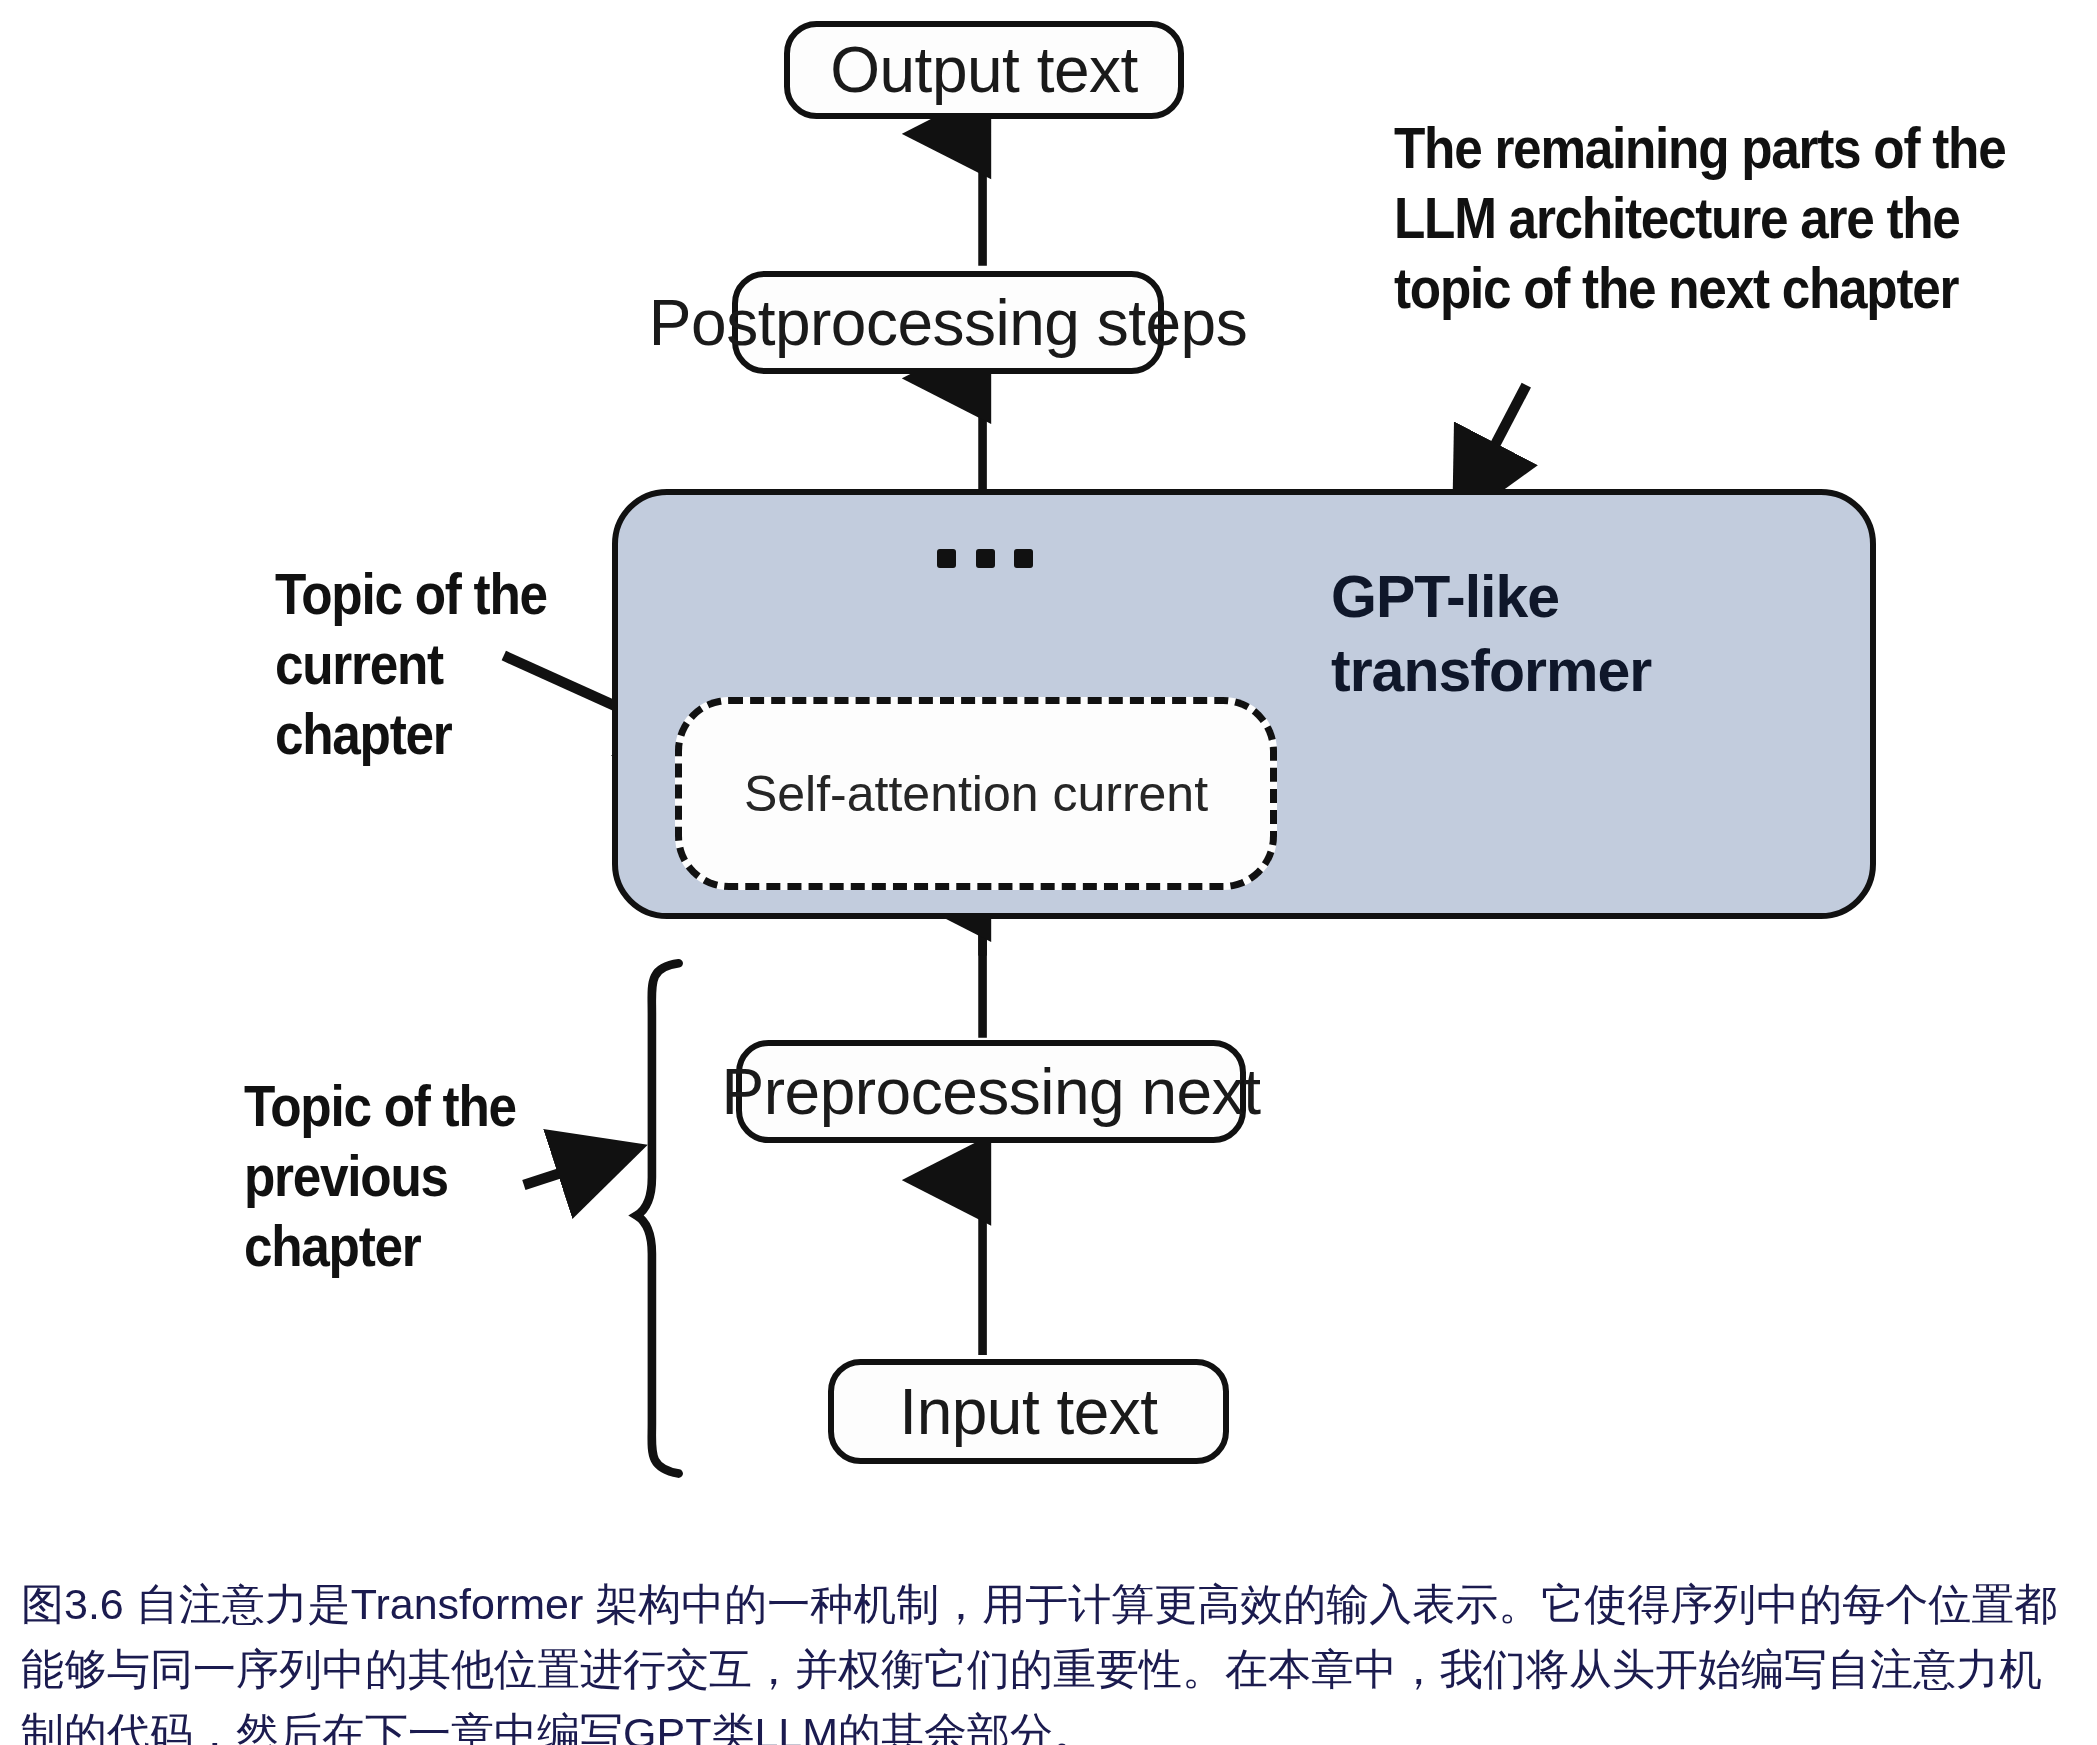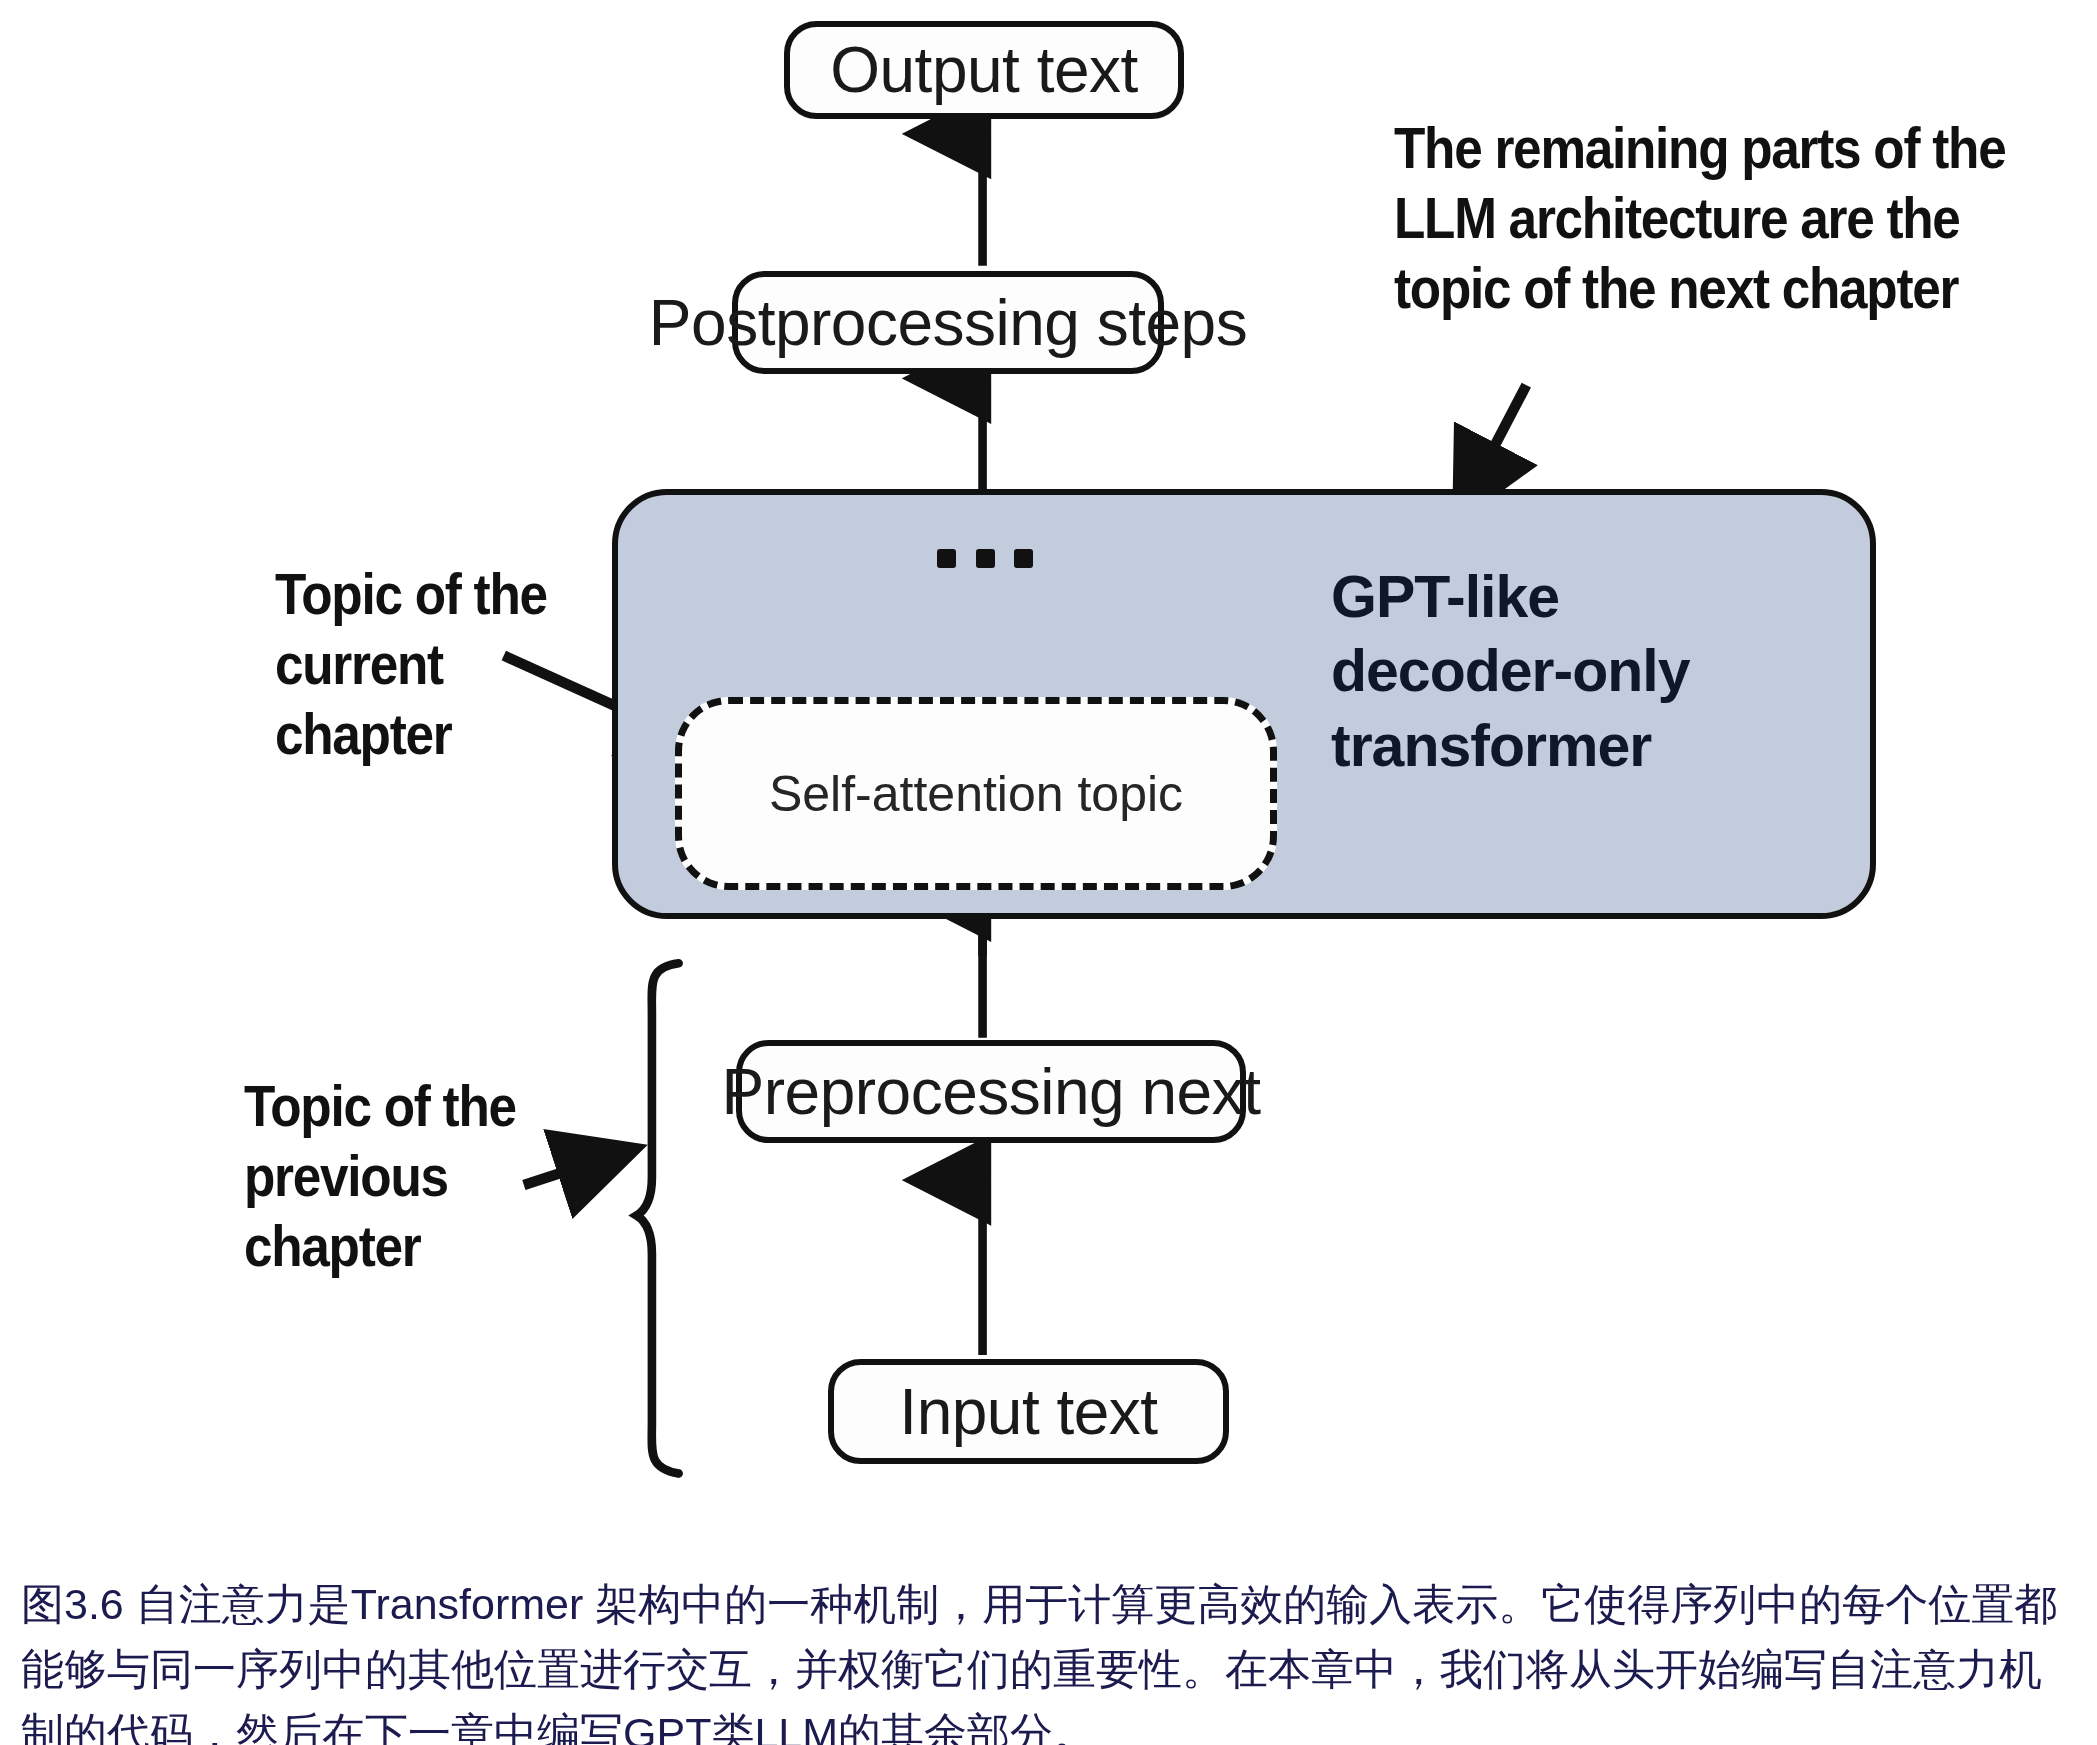--- a/index.html
+++ b/index.html
@@ -199,29 +199,28 @@
   <div id="transformer-block"></div>
 
   <div id="ellipsis-dots">
     <span></span>
     <span></span>
     <span></span>
   </div>
 
   <div id="label-gpt-like">
     <div>GPT-like</div>
-    <div>decoder-only</div>
     <div>transformer</div>
   </div>
 
   <div id="box-output-text" class="node-box">Output text</div>
 
   <div id="box-postprocess" class="node-box">Postprocessing steps</div>
 
-  <div id="box-self-attention">Self-attention topic</div>
+  <div id="box-self-attention">Self-attention current</div>
 
   <div id="box-preprocess" class="node-box">Preprocessing next</div>
 
   <div id="box-input-text" class="node-box">Input text</div>
 
   <div id="callout-next-chapter" class="callout">
     <div>The remaining parts of the</div>
     <div>LLM architecture are the</div>
     <div>topic of the next chapter</div>
   </div>

